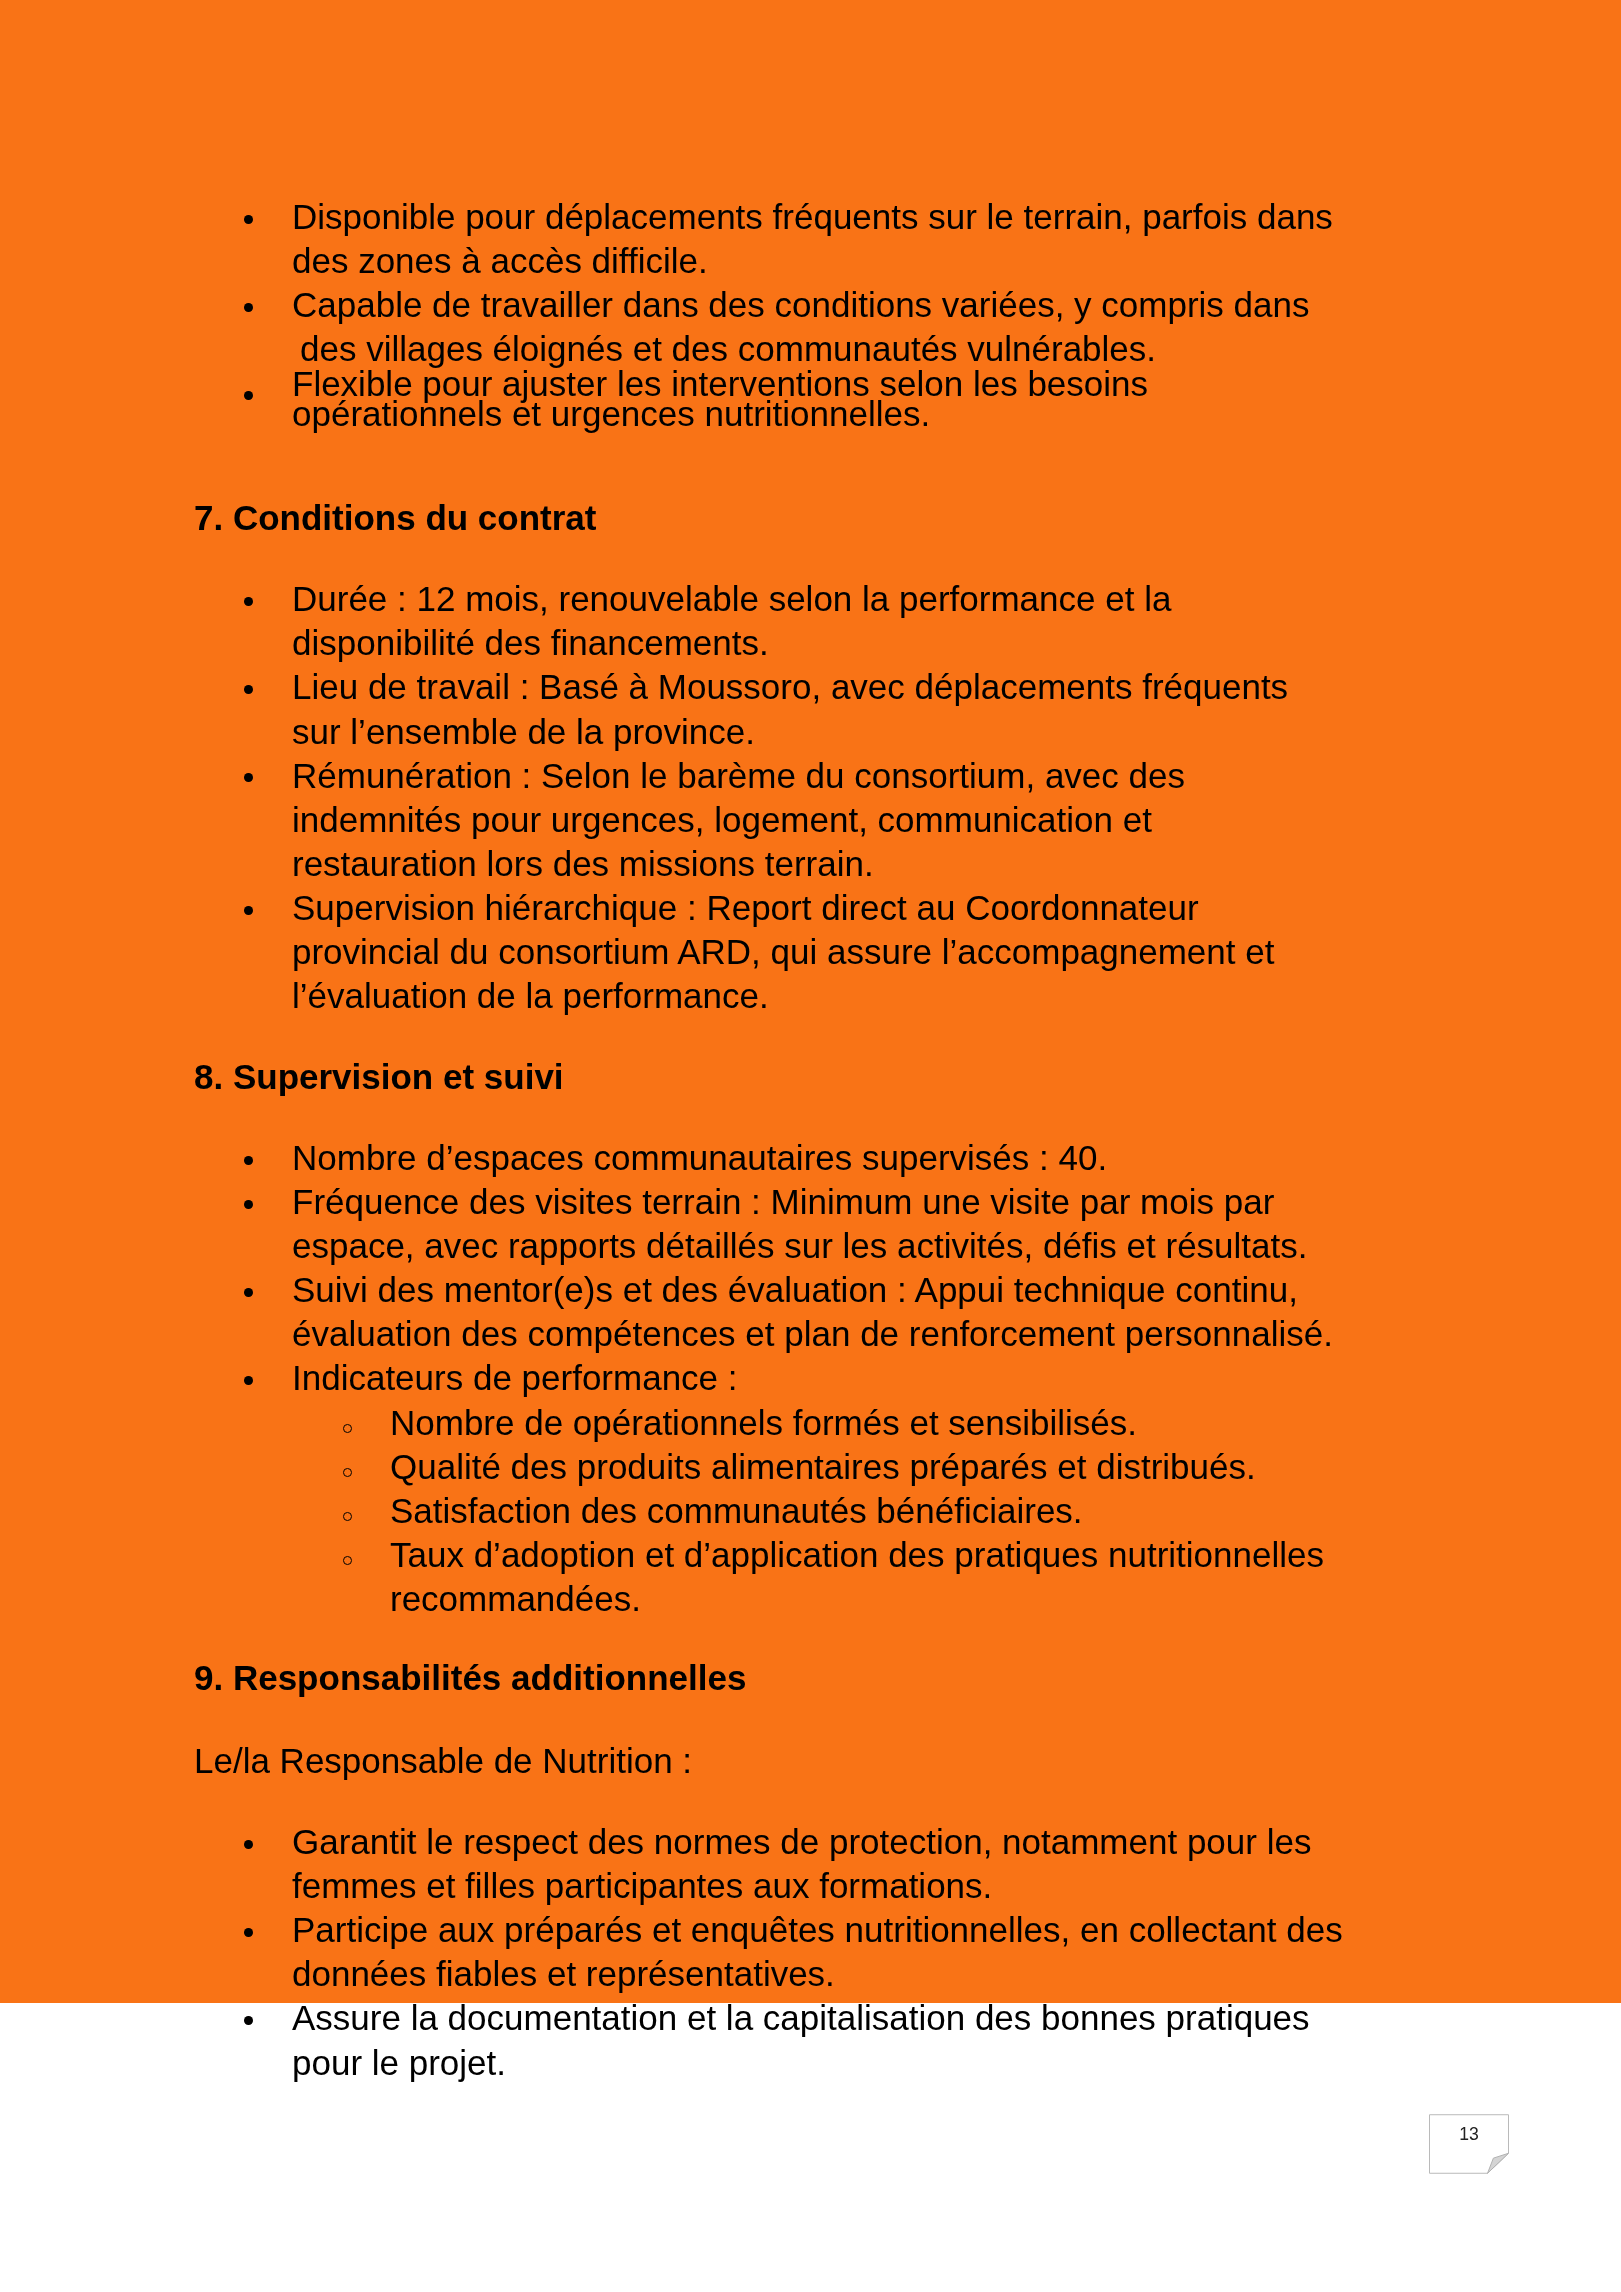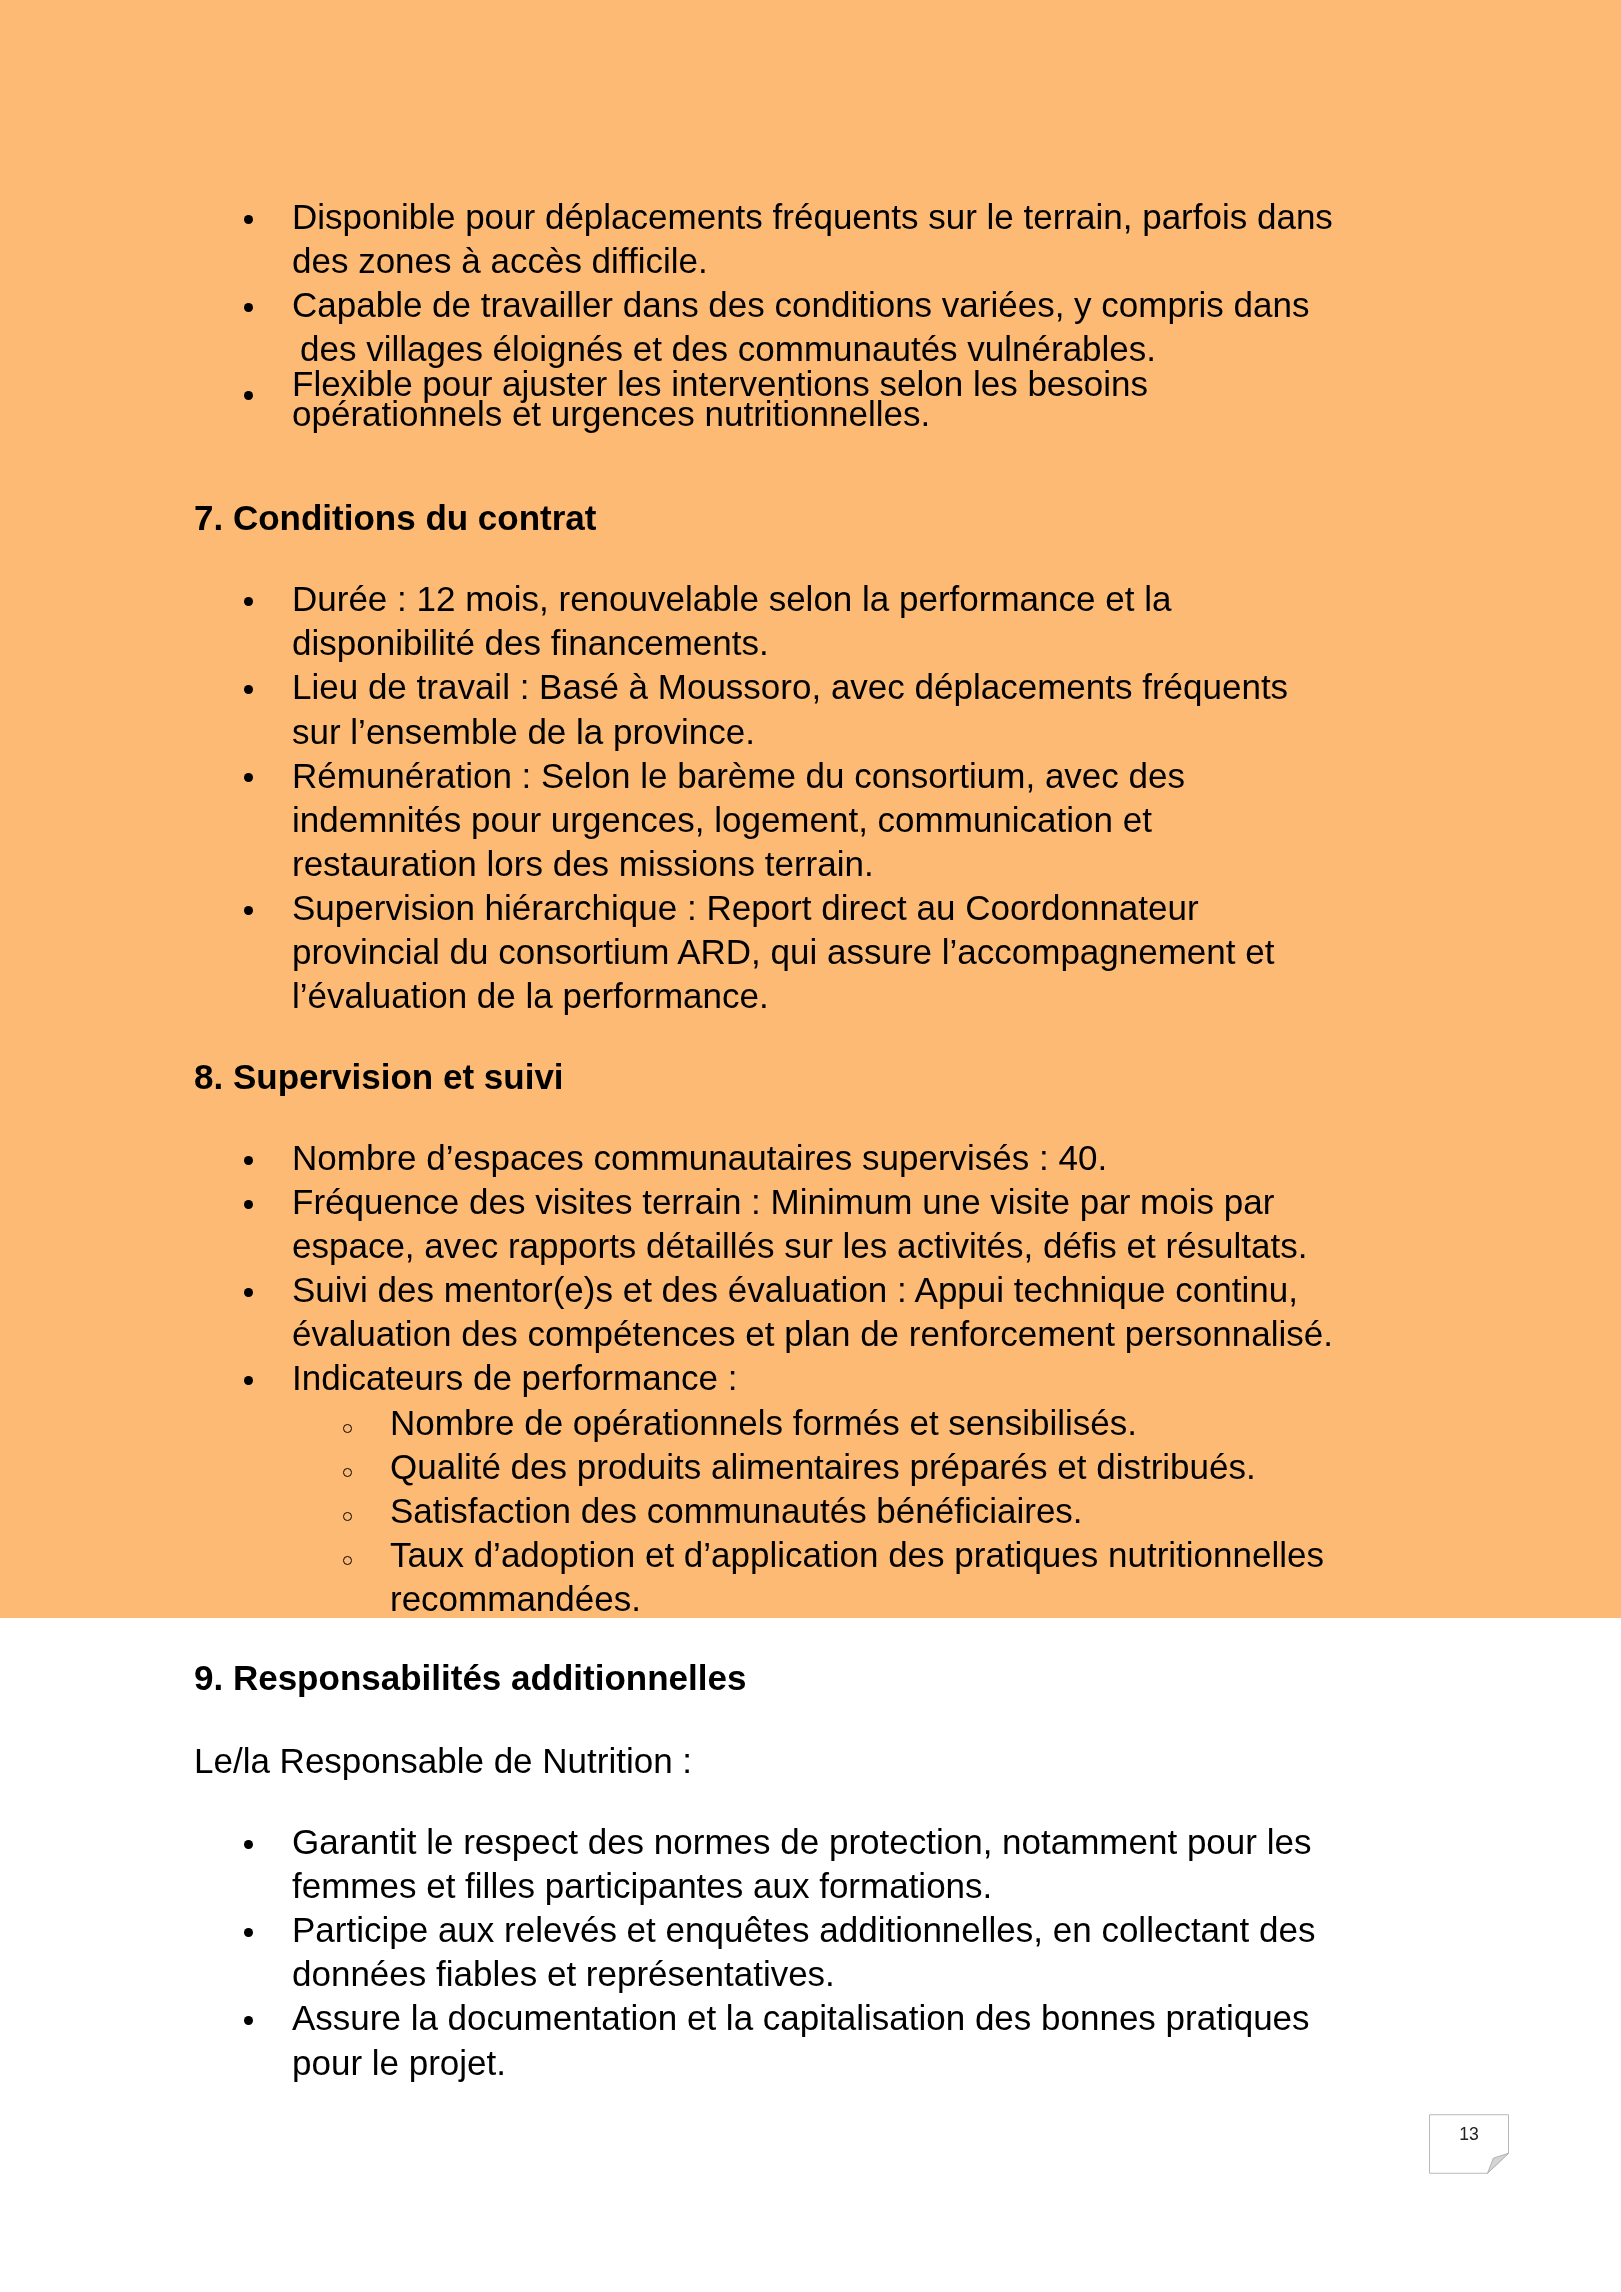--- a/index.html
+++ b/index.html
@@ -1,18 +1,18 @@
 <!DOCTYPE html>
 <html><head>
 <meta charset="utf-8">
 <style>
   html, body { margin: 0; padding: 0; background: #ffffff; }
   body { width: 1621px; height: 2293px; position: relative; overflow: hidden;
          font-family: "Liberation Sans", sans-serif; color: #000000; }
-  .page { position: absolute; left: 0; top: 0; width: 1621px; height: 1618px; background: #fdba74; }
+  .page { position: absolute; left: 0; top: 0; width: 1621px; height: 2003px; background: #f97316; }
   .line { position: absolute; white-space: nowrap; font-size: 35px; line-height: 35px; height: 35px; }
   .heading { font-weight: bold; }
   .bullet-dot { position: absolute; width: 8.8px; height: 8.8px; border-radius: 50%; background: #000; }
   .bullet-circle { position: absolute; width: 8.8px; height: 8.8px; border-radius: 50%;
                    border: 1.6px solid #000; box-sizing: border-box; background: transparent; }
   .page-num-box { position: absolute; left: 1429px; top: 2114px; width: 80px; height: 60px; }
   .page-num-box svg { position: absolute; left: 0; top: 0; }
   .page-num-text { position: absolute; left: 0; top: 11.8px; width: 80px; text-align: center;
                    font-size: 17.6px; line-height: 17.6px; color: #222; font-family: "Liberation Sans", sans-serif; }
 </style>
@@ -112,21 +112,21 @@
         <div class="line" style="left: 194px; top: 1743px;">Le/la Responsable de Nutrition :</div>
       </div>
       <div>
         <div>
           <span class="bullet-dot" style="left: 244px; top: 1840px;"></span>
           <div class="line" style="left: 292px; top: 1824px;">Garantit le respect des normes de protection, notamment pour les</div>
           <div class="line" style="left: 292px; top: 1868px;">femmes et filles participantes aux formations.</div>
         </div>
         <div>
           <span class="bullet-dot" style="left: 244px; top: 1928px;"></span>
-          <div class="line" style="left: 292px; top: 1912px;">Participe aux relevés et enquêtes additionnelles, en collectant des</div>
+          <div class="line" style="left: 292px; top: 1912px;">Participe aux préparés et enquêtes nutritionnelles, en collectant des</div>
           <div class="line" style="left: 292px; top: 1956px;">données fiables et représentatives.</div>
         </div>
         <div>
           <span class="bullet-dot" style="left: 244px; top: 2016px;"></span>
           <div class="line" style="left: 292px; top: 2000px;">Assure la documentation et la capitalisation des bonnes pratiques</div>
           <div class="line" style="left: 292px; top: 2045px;">pour le projet.</div>
         </div>
       </div>
     </div>
 

